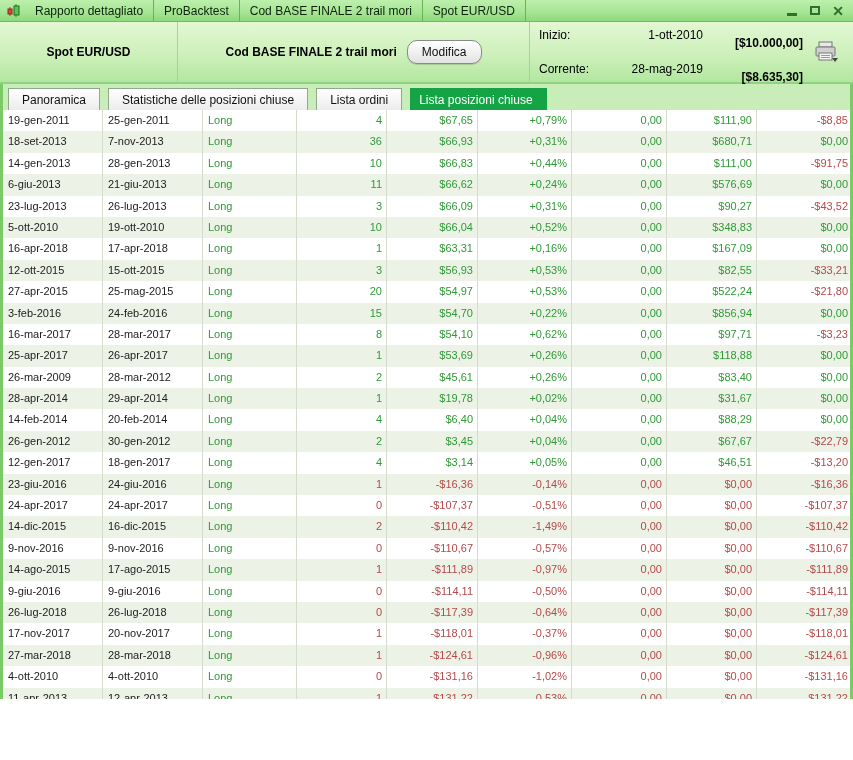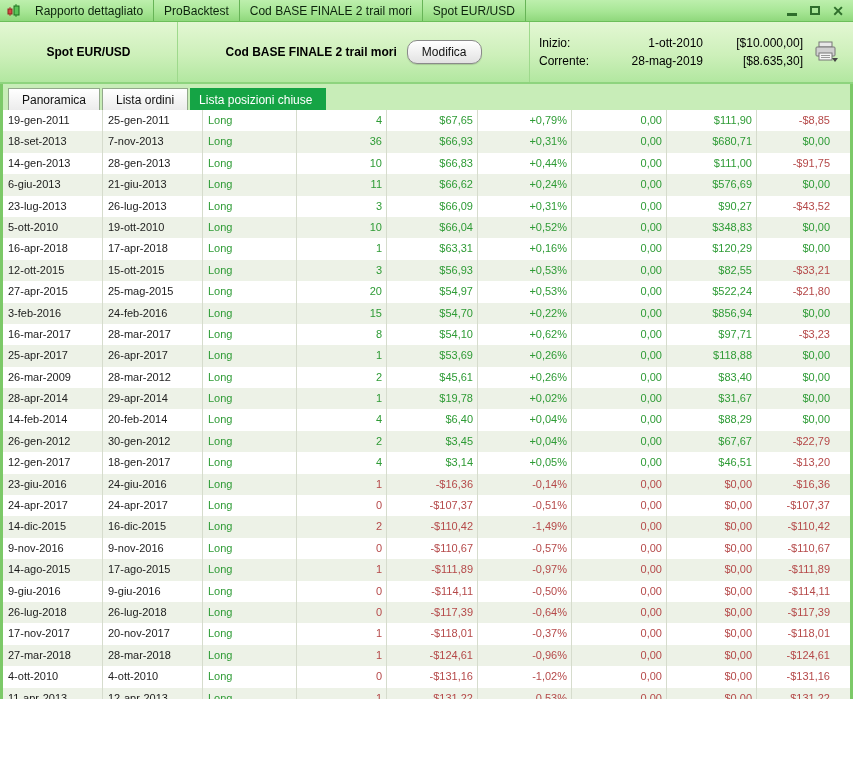--- a/index.html
+++ b/index.html
@@ -57,28 +57,28 @@
     font-size: 12px; color: #111;
     background: linear-gradient(180deg, #ffffff, #e2e2e2);
     border: 1px solid #8a8a8a; border-radius: 10px;
     padding: 4px 14px; cursor: pointer;
     box-shadow: 0 1px 1px rgba(0,0,0,0.15);
   }
   .h-sec3 { flex: 1; gap: 10px; padding-right: 14px; justify-content: flex-end; }
   .acct { display: grid; grid-template-columns: 64px 92px 92px; column-gap: 8px; row-gap: 4px; font-size: 12px; align-items: center; }
   .acct .lbl { text-align: left; }
   .acct .dt  { text-align: right; }
-  .acct .val { text-align: right; font-weight: normal; }
+  .acct .val { text-align: right; font-weight: bold; margin-top: 16px; }
   .printer { display: flex; align-items: center; cursor: pointer; }
   
   .tabstrip {
     height: 26px; flex: 0 0 26px;
     background: #c8edb8;
     display: flex; align-items: flex-end;
-    padding: 2px 0 0 5px; gap: 2px;
+    padding: 2px 0 0 5px; gap: 8px;
   }
   .tab {
     height: 22px;
     display: flex; align-items: center;
     padding: 0 13px;
     font-size: 12px;
     background: linear-gradient(180deg, #ffffff, #ececec);
     border: 1px solid #93a98c; border-bottom: none;
     color: #111;
     cursor: pointer;
@@ -119,21 +119,21 @@
   .tr.alt .td { background: #edf2e7; }
   .td {
     line-height: 21.4px;
     border-right: 1px solid #d6dccd;
     white-space: nowrap; overflow: hidden;
     background: #ffffff;
   }
   .td:last-child { border-right: none; }
   .td.a-left  { text-align: left;  padding-left: 5px; }
   .td.a-right { text-align: right; padding-right: 4px; }
-  .td.c8.a-right { padding-right: 20px; }
+  .td.c8.a-right { padding-right: 2px; }
   .t-date { color: #1c1c1c; }
   .t-pos  { color: #2e9b35; }
   .t-neg  { color: #b54949; }
 </style>
 </head>
 <body>
 
 <div class="window">
 
   <div class="titlebar">
@@ -190,20 +190,21 @@
           <line x1="8" y1="15.5" x2="17" y2="15.5" stroke="#999" stroke-width="1"></line>
           <line x1="8" y1="17.5" x2="17" y2="17.5" stroke="#999" stroke-width="1"></line>
           <path d="M19 18 l6 0 l-3 4 z" fill="#444"></path>
         </svg>
       </span>
     </div>
   </div>
 
   <div class="tabstrip" id="tabstrip">
       <div class="tab">Panoramica</div>
+      <div class="tab">Statistiche delle posizioni chiuse</div>
       <div class="tab">Lista ordini</div>
       <div class="tab active">Lista posizioni chiuse</div>
     </div>
 
   <div class="tbody" id="tbody">
       <div class="tr grid-cols">
         <div class="td c0 a-left t-date">19-gen-2011</div>
         <div class="td c1 a-left t-date">25-gen-2011</div>
         <div class="td c2 a-left t-pos">Long</div>
         <div class="td c3 a-right t-pos">4</div>
@@ -269,21 +270,21 @@
         <div class="td c8 a-right t-pos">$0,00</div>
       </div>
       <div class="tr grid-cols">
         <div class="td c0 a-left t-date">16-apr-2018</div>
         <div class="td c1 a-left t-date">17-apr-2018</div>
         <div class="td c2 a-left t-pos">Long</div>
         <div class="td c3 a-right t-pos">1</div>
         <div class="td c4 a-right t-pos">$63,31</div>
         <div class="td c5 a-right t-pos">+0,16%</div>
         <div class="td c6 a-right t-pos">0,00</div>
-        <div class="td c7 a-right t-pos">$120,29</div>
+        <div class="td c7 a-right t-pos">$167,09</div>
         <div class="td c8 a-right t-pos">$0,00</div>
       </div>
       <div class="tr grid-cols alt">
         <div class="td c0 a-left t-date">12-ott-2015</div>
         <div class="td c1 a-left t-date">15-ott-2015</div>
         <div class="td c2 a-left t-pos">Long</div>
         <div class="td c3 a-right t-pos">3</div>
         <div class="td c4 a-right t-pos">$56,93</div>
         <div class="td c5 a-right t-pos">+0,53%</div>
         <div class="td c6 a-right t-pos">0,00</div>

